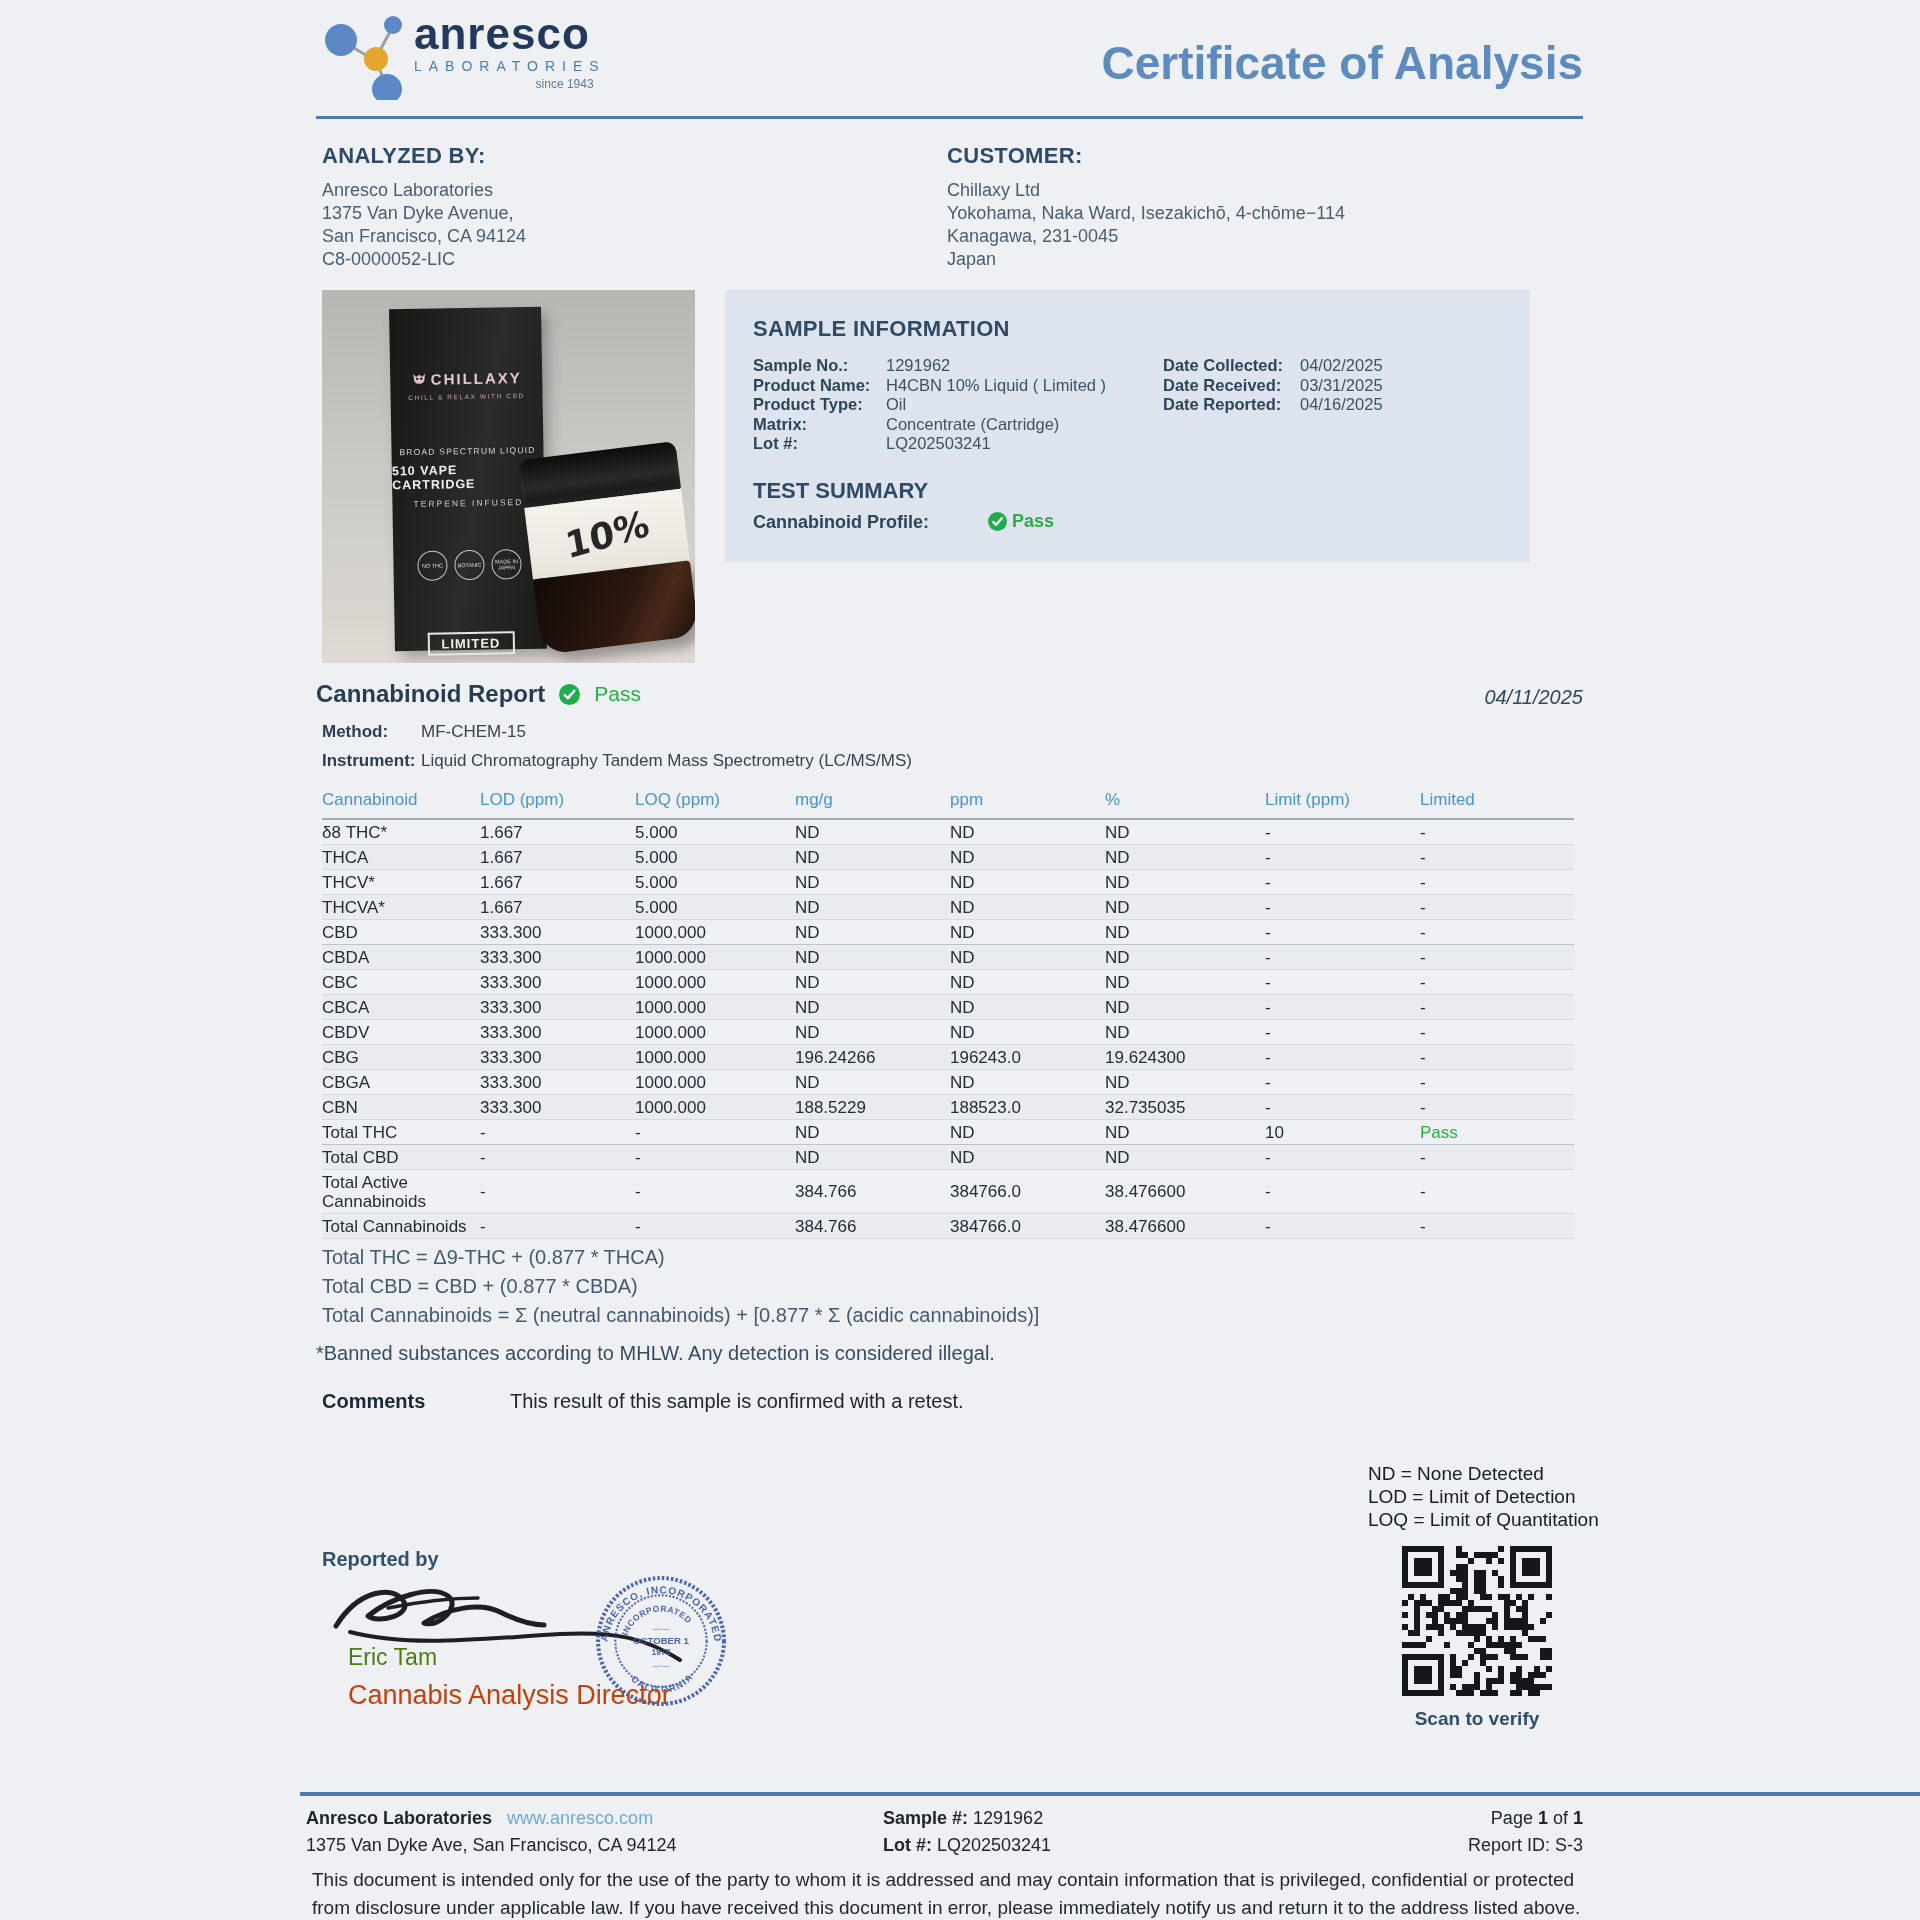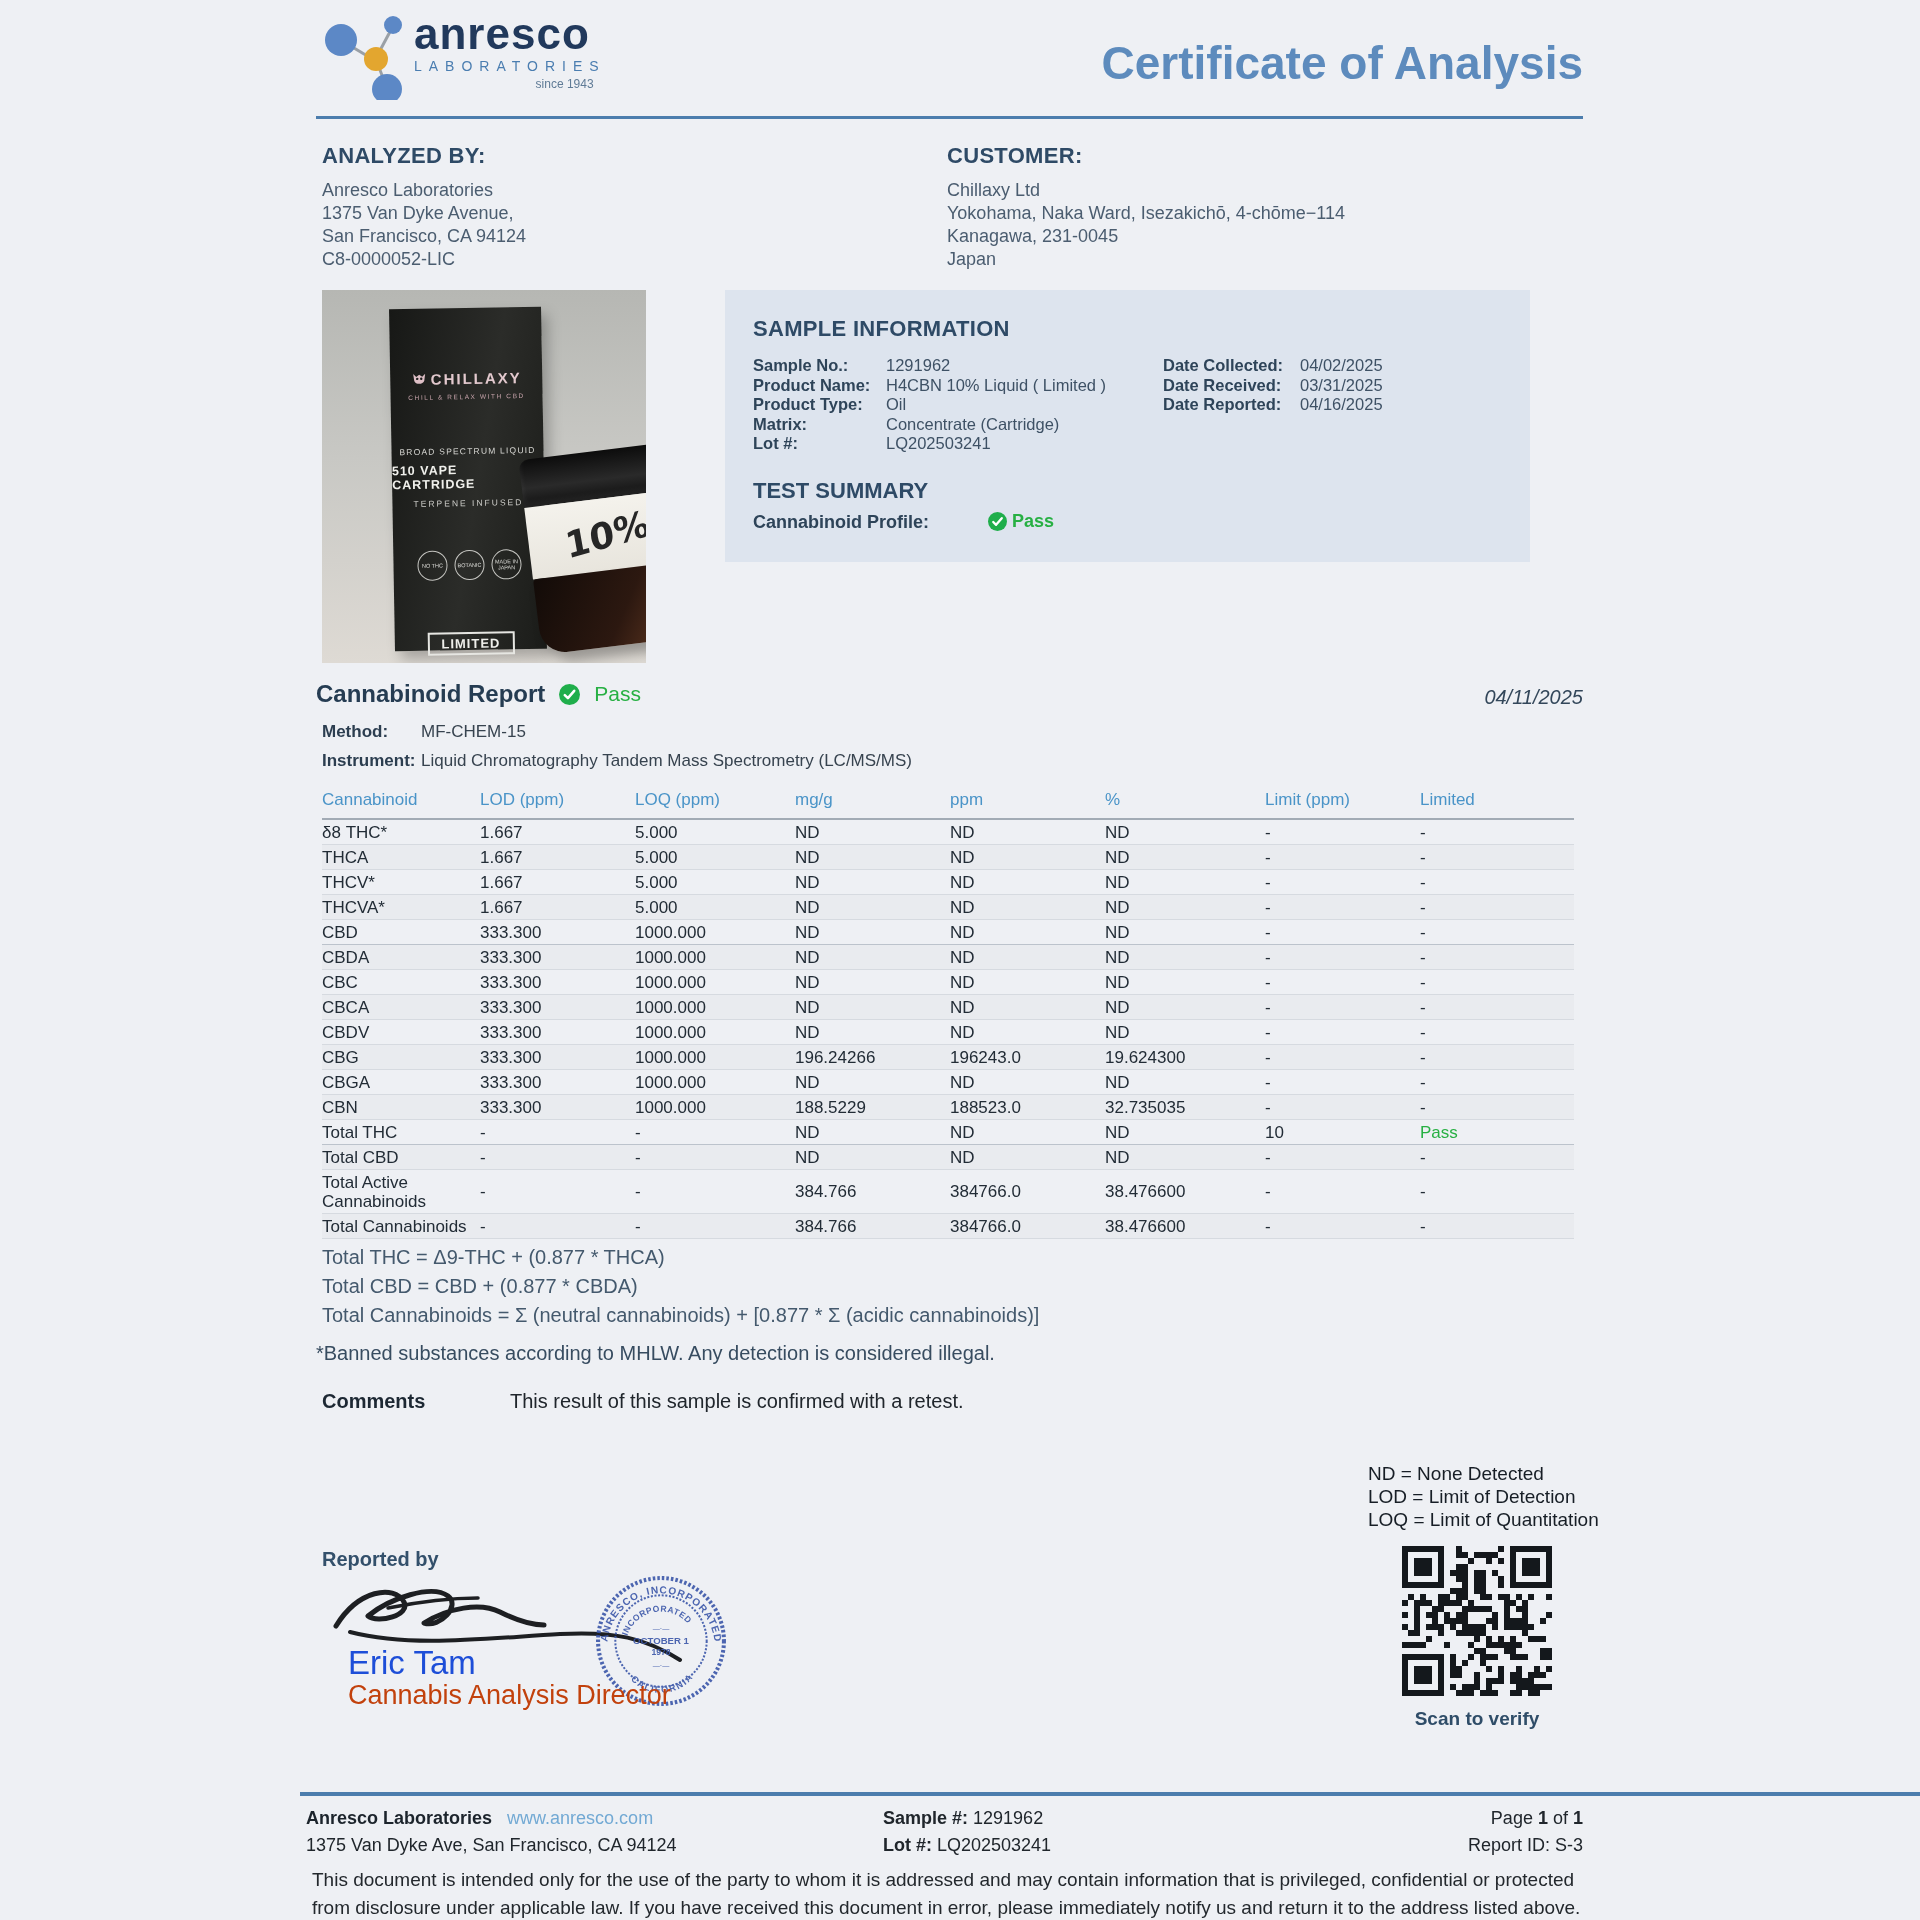--- a/index.html
+++ b/index.html
@@ -14,21 +14,21 @@
   .page-title{position:absolute;right:337px;top:36px;font-size:46px;font-weight:bold;color:#5d8bbd;}
   .header-rule{position:absolute;left:316px;right:337px;top:116px;height:3px;background:#4c7dad;}
 
   
   .sec-head{font-size:22px;font-weight:bold;color:#2e4a66;letter-spacing:0.3px;margin-bottom:10px;}
   .col-analyzed{position:absolute;left:322px;top:143px;}
   .col-customer{position:absolute;left:947px;top:143px;}
   .addr-line{font-size:18px;color:#4b5d70;line-height:23px;}
 
   
-  .photo{position:absolute;left:322px;top:290px;width:324px;height:373px;background:linear-gradient(180deg,#b6b7b3 0%,#c8c8c4 45%,#dedad4 100%);overflow:hidden;}
+  .photo{position:absolute;left:322px;top:290px;width:373px;height:373px;background:linear-gradient(180deg,#b6b7b3 0%,#c8c8c4 45%,#dedad4 100%);overflow:hidden;}
   .box{position:absolute;left:70px;top:18px;width:152px;height:342px;background:linear-gradient(100deg,#171816 0%,#2b2c29 55%,#1b1c19 100%);transform:rotate(-1deg);display:flex;flex-direction:column;align-items:center;box-shadow:6px 8px 14px rgba(0,0,0,0.25);}
   .box-brand-row{margin-top:62px;display:flex;align-items:center;gap:4px;}
   .box-brand{font-size:15px;font-weight:bold;letter-spacing:2px;color:#e3c9ce;}
   .box-tagline{font-size:6.5px;letter-spacing:1.6px;color:#c7a4ab;margin-top:6px;}
   .box-line1{font-size:8.5px;letter-spacing:1.2px;color:#d6d6d2;margin-top:46px;}
   .box-line2{font-size:12.5px;font-weight:bold;letter-spacing:1px;color:#f0f0ec;margin-top:7px;}
   .box-line3{font-size:8.5px;letter-spacing:2px;color:#cdcdc9;margin-top:7px;}
   .badges{display:flex;gap:7px;margin-top:42px;}
   .badge{width:30px;height:30px;border:1px solid #c6c6c2;border-radius:50%;display:flex;align-items:center;justify-content:center;text-align:center;font-size:5.5px;line-height:6px;color:#ddddd9;padding:2px;box-sizing:border-box;}
   .box-limited{margin-top:52px;border:2px solid #e6e6e2;padding:2px 12px;font-size:13px;font-weight:bold;letter-spacing:1px;color:#efefeb;}
@@ -75,21 +75,21 @@
   .formulas{position:absolute;left:322px;top:1243px;font-size:20px;color:#44596d;line-height:29px;}
   .banned{position:absolute;left:316px;top:1342px;font-size:20px;color:#374c60;}
   .comments-label{position:absolute;left:322px;top:1390px;font-size:20px;font-weight:bold;color:#1d2833;}
   .comments-text{position:absolute;left:510px;top:1390px;font-size:20px;color:#20262c;}
   .legend{position:absolute;left:1368px;top:1462px;font-size:19px;color:#171e26;line-height:23px;}
 
   
   .reported-by{position:absolute;left:322px;top:1548px;font-size:20px;font-weight:bold;color:#33506b;}
   .sig-svg{position:absolute;left:328px;top:1568px;}
   .stamp-svg{position:absolute;left:594px;top:1574px;}
-  .signer-name{position:absolute;left:348px;top:1644px;font-size:33px;color:#1d4ed8;}
+  .signer-name{position:absolute;left:348px;top:1644px;font-size:23px;color:#4d7c0f;}
   .signer-title{position:absolute;left:348px;top:1680px;font-size:27px;color:#c2410c;}
 
   
   .qr-wrap{position:absolute;left:1402px;top:1546px;width:150px;text-align:center;}
   .qr-caption{font-size:19px;font-weight:bold;color:#2f4d68;margin-top:8px;}
 
   
   .footer-rule{position:absolute;left:300px;top:1792px;right:0;height:4px;background:#4c7dad;}
   .ft-left{position:absolute;left:306px;top:1808px;font-size:18px;}
   .ft-company{font-weight:bold;color:#1c242c;}

